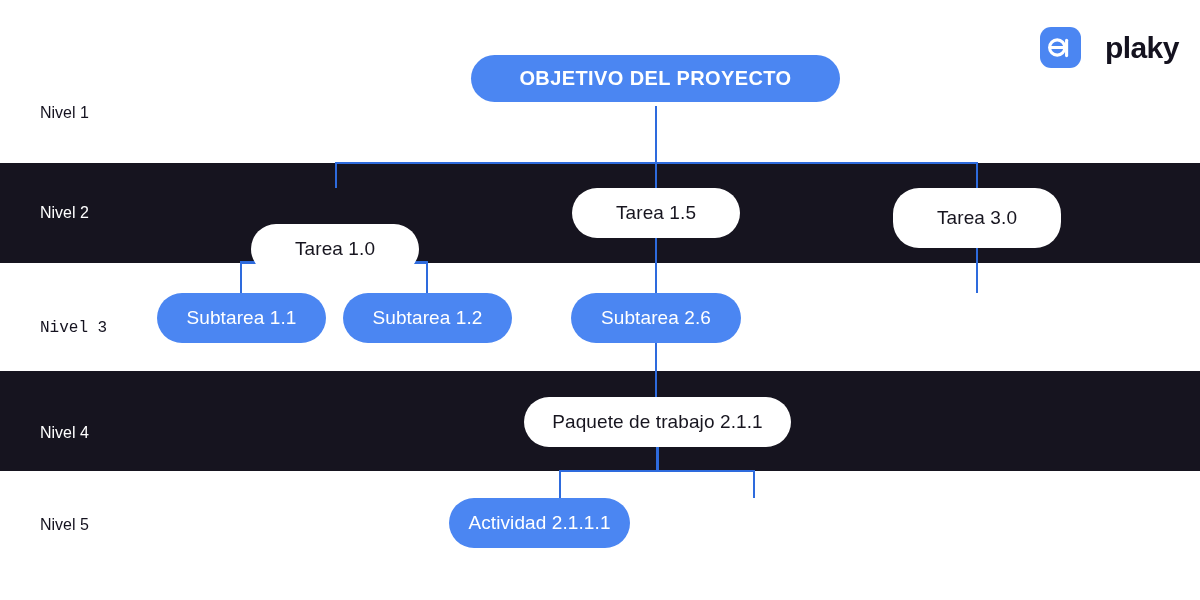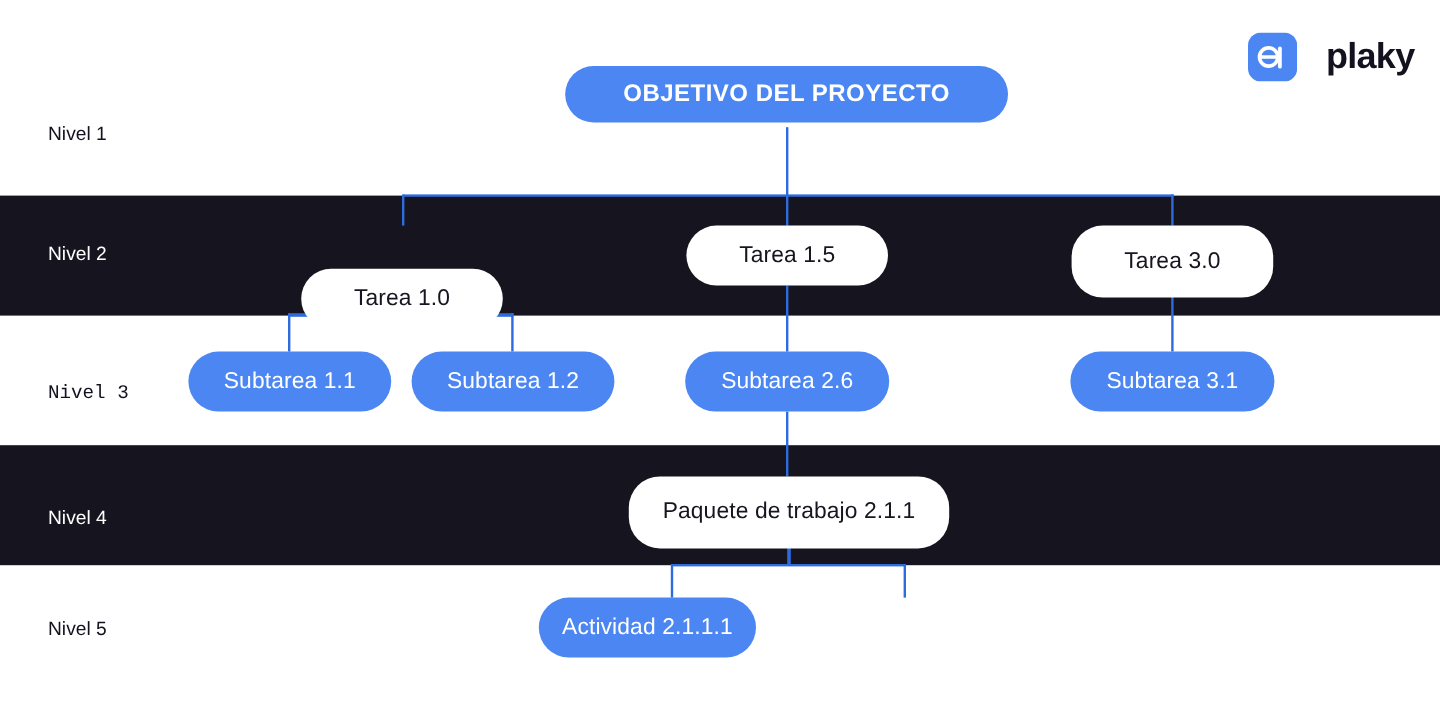--- a/index.html
+++ b/index.html
@@ -37,21 +37,21 @@
     left:471px;top:55px;width:369px;height:47px;
     font-size:20px;font-weight:600;letter-spacing:0.4px;
   }
   .pill.t1{left:251px;top:188px;width:168px;height:50px;margin-top:36px;}
   .pill.t2{left:572px;top:188px;width:168px;height:50px;}
   .pill.t3{left:893px;top:188px;width:168px;height:60px;}
   .pill.s11{left:157px;top:293px;width:169px;height:50px;}
   .pill.s12{left:343px;top:293px;width:169px;height:50px;}
   .pill.s21{left:571px;top:293px;width:170px;height:50px;}
   .pill.s31{left:892px;top:293px;width:170px;height:50px;}
-  .pill.p211{left:524px;top:397px;width:267px;height:60px;}
+  .pill.p211{left:524px;top:397px;width:267px;height:50px;}
   .pill.a1{left:449px;top:498px;width:181px;height:50px;}
   .pill.a2{left:664px;top:498px;width:180px;height:50px;}
 
   
   .logo{position:absolute;left:1040px;top:27px;display:flex;align-items:center;gap:24px;}
   .logo-text{font-size:30px;font-weight:700;color:#14121f;letter-spacing:-0.6px;line-height:41px;}
 </style>
 </head>
 <body>
 
@@ -89,21 +89,20 @@
 
   <div class="pill blue objective">OBJETIVO DEL PROYECTO</div>
 
   <div class="pill white t1">Tarea 1.0</div>
   <div class="pill white t2">Tarea 1.5</div>
   <div class="pill white t3">Tarea 3.0</div>
 
   <div class="pill blue s11">Subtarea 1.1</div>
   <div class="pill blue s12">Subtarea 1.2</div>
   <div class="pill blue s21">Subtarea 2.6</div>
-  <div class="pill blue s31">Subtarea 3.1</div>
 
   <div class="pill white p211">Paquete de trabajo 2.1.1</div>
 
   <div class="pill blue a1">Actividad 2.1.1.1</div>
 
   <div class="logo">
     <span style="display:inline-flex;">
       <svg width="41" height="41" viewBox="0 0 41 41" xmlns="http://www.w3.org/2000/svg">
         <rect x="0" y="0" width="41" height="41" rx="11" fill="#4b86f2"></rect>
         <circle cx="17.2" cy="20.5" r="7.6" fill="none" stroke="#ffffff" stroke-width="3.1"></circle>

